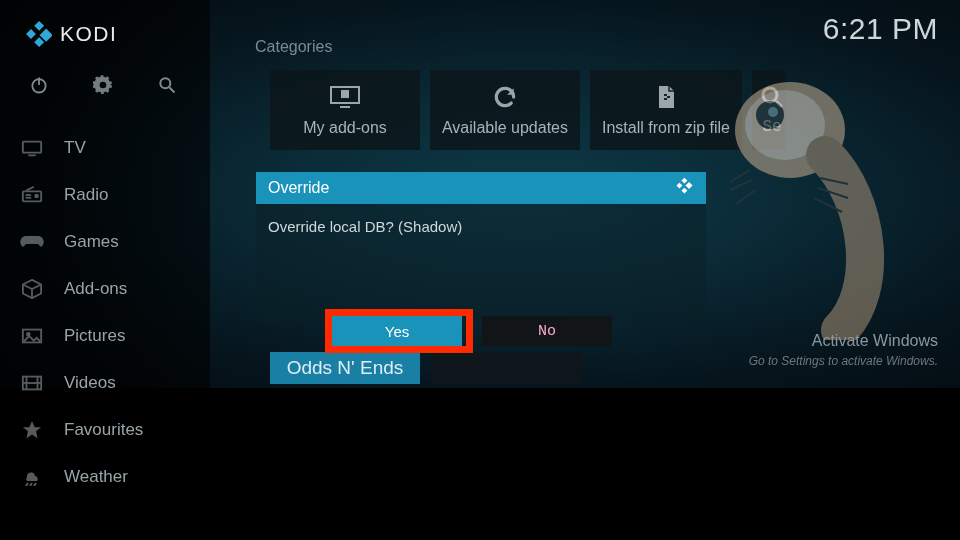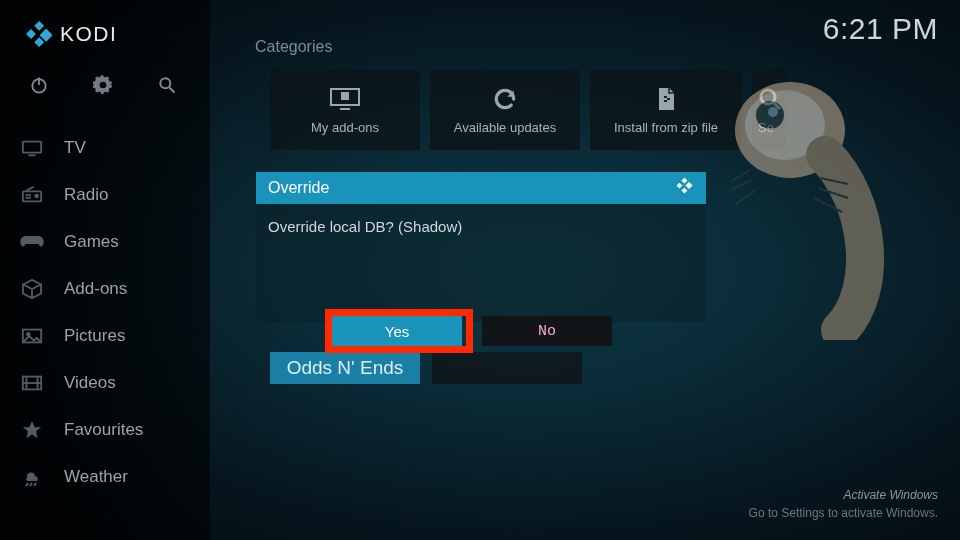--- a/index.html
+++ b/index.html
@@ -1,17 +1,17 @@
 <!DOCTYPE html>
 <html><head>
 <meta charset="utf-8">
 <style>
   * { margin: 0; padding: 0; box-sizing: border-box; }
   html, body { width: 960px; height: 540px; overflow: hidden; font-family: Arial, sans-serif; background: #000; }
-  .app { position: relative; width: 960px; height: 540px; background: radial-gradient(ellipse at 55% 50%, #0e3a48 0%, #0a2a36 35%, #06151d 70%, #030a0f 100%); }
+  .app { position: relative; width: 960px; height: 388px; background: radial-gradient(ellipse at 55% 50%, #0e3a48 0%, #0a2a36 35%, #06151d 70%, #030a0f 100%); }
   
   
   .sidebar { position: absolute; left: 0; top: 0; width: 210px; height: 540px; background: linear-gradient(90deg, rgba(0,0,0,0.85) 0%, rgba(0,0,0,0.6) 100%); }
   .brand { display: flex; align-items: center; gap: 8px; padding: 20px 0 18px 24px; }
   .brand-logo svg { display: block; }
   .brand-text { color: #eaeaea; font-weight: 500; font-size: 21px; letter-spacing: 1.5px; }
   .toolbar { display: flex; gap: 42px; padding: 8px 0 22px 28px; color: #707980; }
   .toolbar .ico { width: 22px; height: 22px; display: flex; align-items: center; justify-content: center; cursor: pointer; }
   .nav { display: flex; flex-direction: column; gap: 0; padding-top: 6px; }
   .nav-item { display: flex; align-items: center; gap: 20px; height: 47px; padding-left: 20px; color: #9aa3a8; cursor: pointer; }
@@ -20,43 +20,43 @@
   
   
   .clock { position: absolute; right: 22px; top: 12px; color: #cfd6da; font-size: 30px; font-weight: 300; letter-spacing: 0.5px; }
   
   
   .cat-label { position: absolute; left: 255px; top: 38px; color: #7d8a91; font-size: 16px; }
   .cats { position: absolute; left: 270px; top: 70px; display: flex; gap: 10px; }
   .cat { width: 150px; height: 80px; background: rgba(12,20,24,0.78); display: flex; flex-direction: column; align-items: center; justify-content: center; gap: 6px; color: #a8b3b8; cursor: pointer; }
   .cat.wider { width: 152px; }
   .cat .ci { height: 30px; display:flex; align-items:center; justify-content:center; }
-  .cat .cl { font-size: 13px; text-align: center; line-height: 1.2; }
-  .cat.partial { width: 34px; overflow: hidden; align-items:flex-start; padding-left:6px; }
+  .cat .cl { font-size: 16px; text-align: center; line-height: 1.2; }
+  .cat.partial { width: 34px; overflow: hidden; align-items:center; padding-left:6px;font-family:Liberation Mono, monospace; }
   
   
   .odds { position:absolute; left:270px; top:352px; width:150px; height:32px; background:#1a7fa4; color:#dfeef4; font-size:19px; display:flex; align-items:center; justify-content:center; cursor:pointer; }
   .odds-dark { position:absolute; left:432px; top:352px; width:150px; height:32px; background:rgba(15,22,26,0.85); }
   
   
   .dialog { position:absolute; left:256px; top:172px; width:450px; background:rgba(0,0,0,0.0); }
   .dlg-header { height:32px; background:#1a93bb; color:#fff; display:flex; align-items:center; justify-content:space-between; padding:0 12px; font-size:16px; font-weight:500;gap:44px; }
   .dlg-body { padding:14px 12px 0 12px; color:#cfd8dc; font-size:15px; background:rgba(10,30,38,0.45); height:118px; }
   .dlg-buttons { position:absolute; left:332px; top:316px; display:flex; gap:20px; }
   .dbtn { width:130px; height:30px; display:flex; align-items:center; justify-content:center; font-size:15px; cursor:pointer; }
   .dbtn.yes { background:#1a93bb; color:#fff; font-weight:500; }
   .dbtn.no  { background:#111518; color:#f9a8d4; width:130px;font-family:Liberation Mono, monospace; }
   .highlight { position:absolute; border:7px solid #ff2a00; }
   
   
   .paw { position:absolute; left:710px; top:60px; width:250px; height:280px; pointer-events:none; opacity:0.6; }
   
   
-  .wm { position:absolute; right:22px; bottom:38px; color:#8d969b; font-size:12px; font-weight:400;font-style:italic; }
-  .wm2{ position:absolute; right:22px; bottom:20px; color:#6e777c; font-size:12px; }
+  .wm { position:absolute; right:22px; bottom:38px; color:#8d969b; font-size:16px; font-weight:400; }
+  .wm2{ position:absolute; right:22px; bottom:20px; color:#6e777c; font-size:12px;font-style:italic; }
 </style>
 </head>
 <body>
 
 <div class="app">
 
   <div class="sidebar">
     <div class="brand">
       <span class="brand-logo">
         <svg width="28" height="28" viewBox="0 0 24 24">

